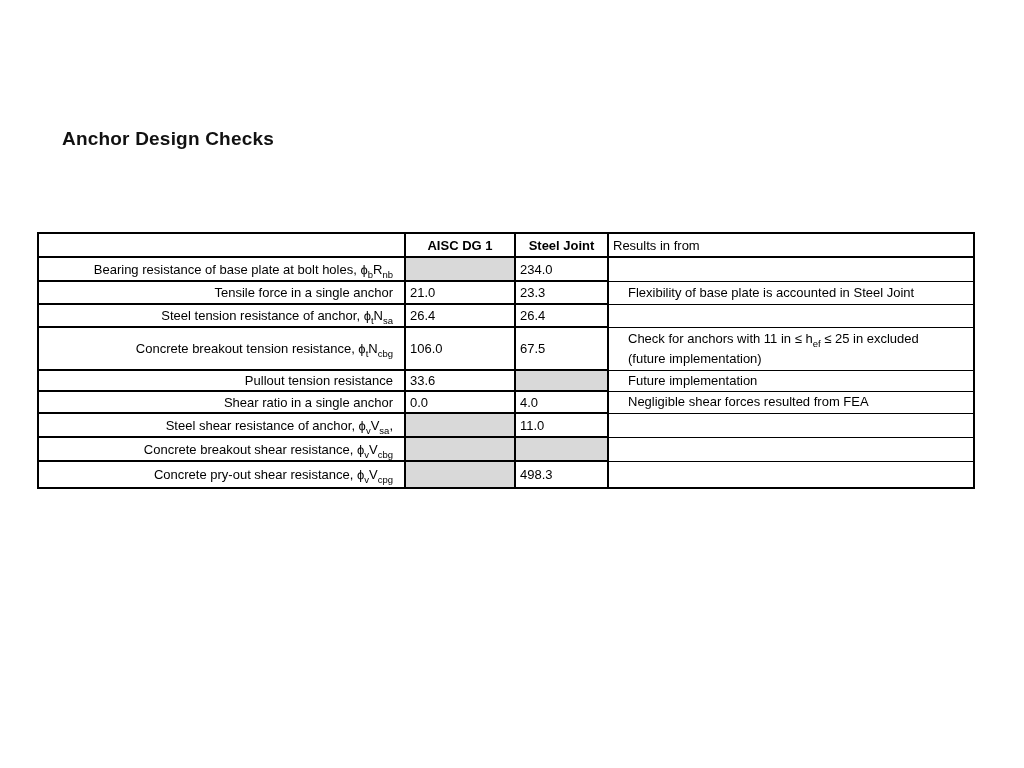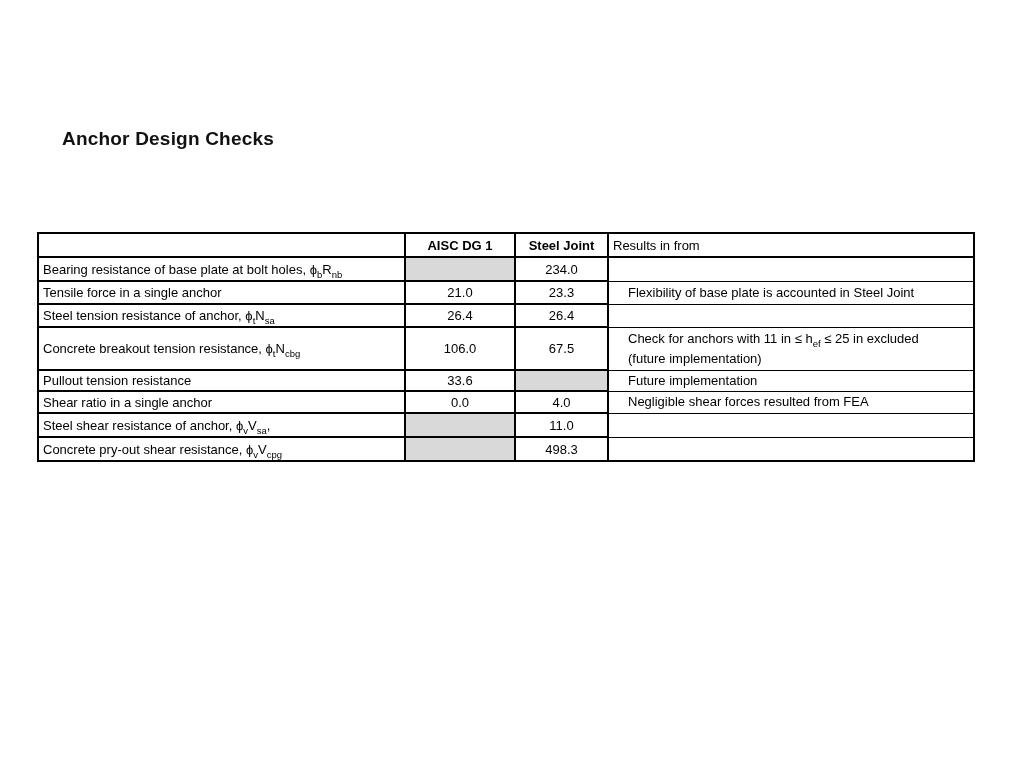--- a/index.html
+++ b/index.html
@@ -25,22 +25,22 @@
     border:2px solid #000;
     font-size:13px;font-weight:normal;
     padding:0 4px;overflow:hidden;vertical-align:middle;
     background:#ffffff;
   }
   
   .corner-cell{border:none;background:transparent;}
   th.hdr-val{font-weight:bold;text-align:center;}
   th.hdr-note{font-weight:normal;text-align:left;
     border-top:2px solid #000;border-bottom:2px solid #000;}
-  td.cell-label{text-align:left;padding-right:4px;}
-  td.cell-val{text-align:center;}
+  td.cell-label{text-align:right;padding-right:11px;}
+  td.cell-val{text-align:left;}
   td.cell-note{
     text-align:left;padding-left:19px;line-height:20px;
     border-top:1px solid #000;border-bottom:1px solid #000;
   }
   td[data-filled="true"]{background:var(--cell-fill,#d9d9d9);}
   sub{font-size:9.5px;line-height:0;}
   
   tr:nth-child(1){height:24px}
   tr:nth-child(2){height:24px}
   tr:nth-child(3){height:23px}
@@ -115,20 +115,26 @@
       <td class="cell-note">Negligible shear forces resulted from FEA</td>
     </tr>
 
     <tr>
       <td class="cell-label">Steel shear resistance of anchor, ϕ<sub>v</sub>V<sub>sa</sub>,</td>
       <td class="cell-val" data-filled="true"></td>
       <td class="cell-val" data-filled="false">11.0</td>
       <td class="cell-note"></td>
     </tr>
 
+    <tr>
+      <td class="cell-label">Concrete breakout shear resistance, ϕ<sub>v</sub>V<sub>cbg</sub></td>
+      <td class="cell-val" data-filled="true"></td>
+      <td class="cell-val" data-filled="true"></td>
+      <td class="cell-note"></td>
+    </tr>
 
     <tr>
       <td class="cell-label">Concrete pry-out shear resistance, ϕ<sub>v</sub>V<sub>cpg</sub></td>
       <td class="cell-val" data-filled="true"></td>
       <td class="cell-val" data-filled="false">498.3</td>
       <td class="cell-note"></td>
     </tr>
 
   </tbody>
 </table>

